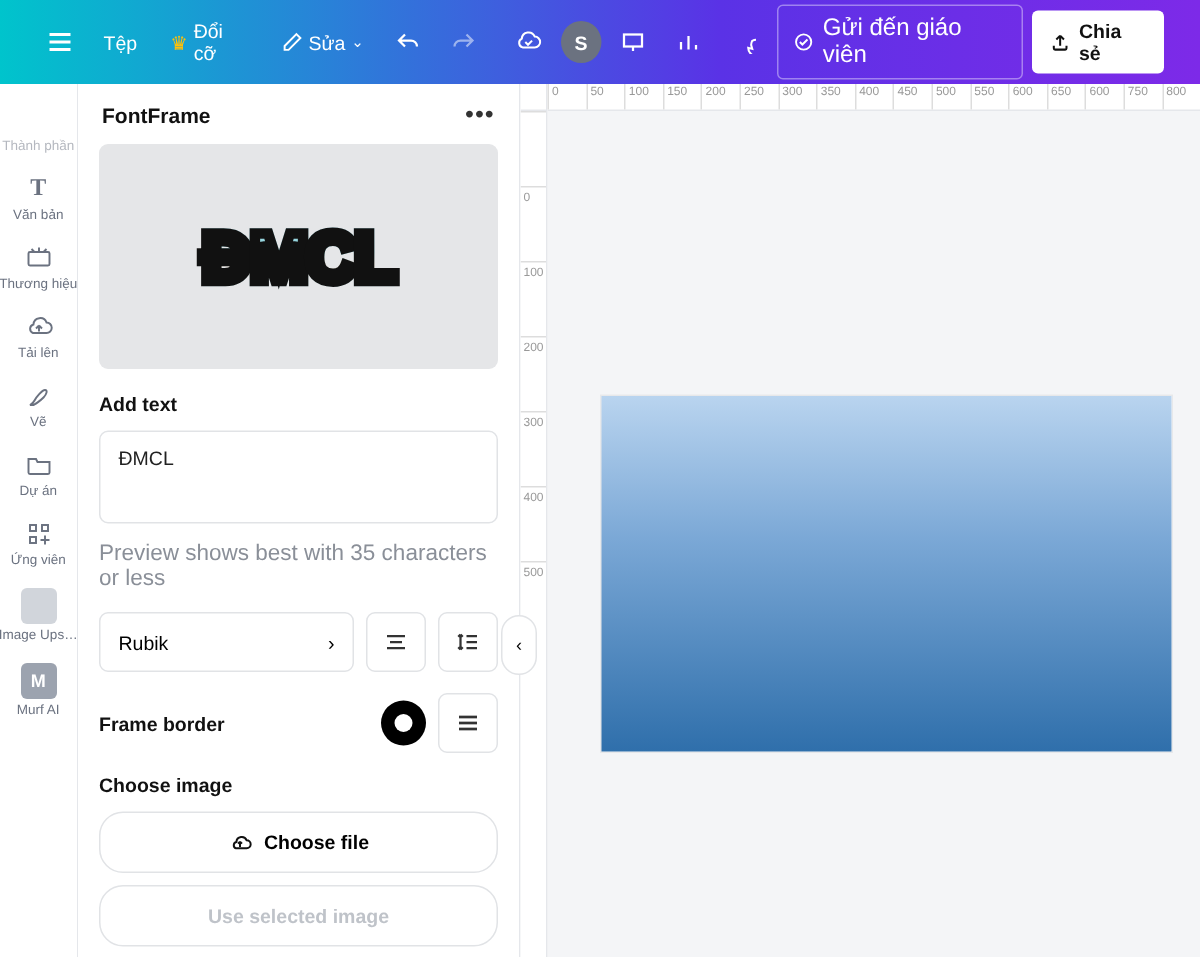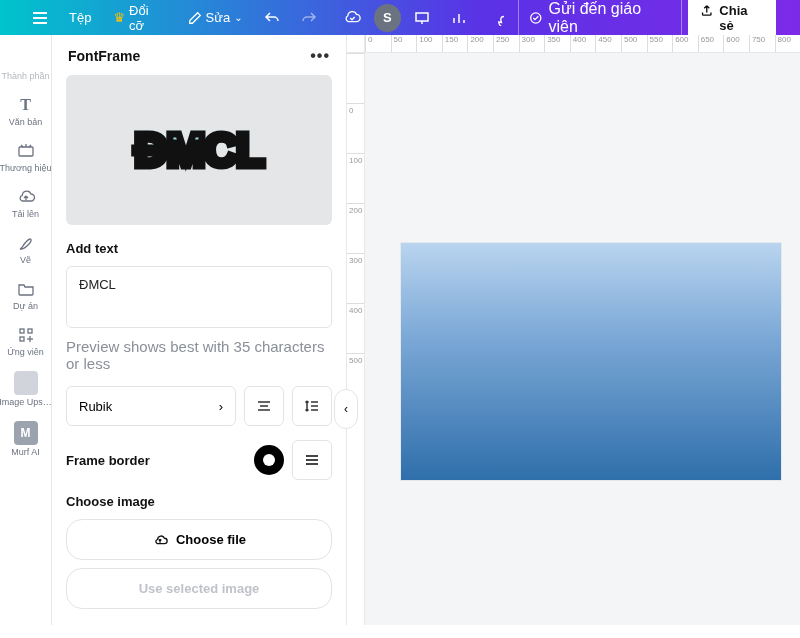--- a/index.html
+++ b/index.html
@@ -1,26 +1,26 @@
 <!DOCTYPE html>
 <html><head>
 <meta charset="utf-8">
 <style>
 * { box-sizing: border-box; margin: 0; padding: 0; font-family: -apple-system, BlinkMacSystemFont, "Segoe UI", sans-serif; }
 body { width: 800px; height: 638px; overflow: hidden; background: #fff; }
 
-.topbar { height: 35px; background: linear-gradient(90deg, #00c4cc 0%, #5a32e6 60%, #7d2ae8 100%); display: flex; align-items: center; padding: 0 24px; gap: 6px; }
+.topbar { height: 56px; background: linear-gradient(90deg, #00c4cc 0%, #5a32e6 60%, #7d2ae8 100%); display: flex; align-items: center; padding: 0 24px; gap: 6px; }
 .topbar .hamburger { color: #fff; width: 32px; height: 32px; display: flex; align-items: center; justify-content: center; cursor: pointer; }
 .topbar .menu-btn { color: #fff; font-size: 13px; font-weight: 500; padding: 6px 8px; display: flex; align-items: center; gap: 4px; border-radius: 4px; cursor: pointer; }
 .topbar .crown { color: #ffc107; }
 .topbar .icon-btn { color: #fff; width: 32px; height: 32px; display: flex; align-items: center; justify-content: center; border-radius: 4px; cursor: pointer; }
 .topbar .spacer { flex: 1; }
 .topbar .avatar { width: 28px; height: 28px; border-radius: 50%; background: #6b7280; color: #fff; display: flex; align-items: center; justify-content: center; font-size: 13px; font-weight: 600; }
 .topbar .outlined-btn { border: 1px solid rgba(255,255,255,0.4); color: #fff; font-size: 16px; padding: 6px 10px; border-radius: 4px; display: flex; align-items: center; gap: 6px; cursor: pointer; }
-.topbar .share-btn { background: #fff; color: #111; font-size: 13px; font-weight: 600; padding: 6px 12px; border-radius: 4px; display: flex; gap: 6px; cursor: pointer; }
+.topbar .share-btn { background: #fff; color: #111; font-size: 13px; font-weight: 600; padding: 6px 12px; border-radius: 4px; display: flex; align-items: center; gap: 6px; cursor: pointer; }
 .topbar .chev { font-size: 10px; }
 
 .main { display: flex; height: 590px; }
 
 .leftnav { width: 52px; background: #fff; border-right: 1px solid #e5e7eb; display: flex; flex-direction: column; align-items: center; padding-top: 8px; gap: 2px; overflow-y: auto; }
 .leftnav::-webkit-scrollbar { width: 0; }
 .leftnav .nav-item { width: 58px; display: flex; flex-direction: column; align-items: center; gap: 2px; padding: 6px 0; font-size: 9px; color: #6b7280; cursor: pointer; text-align: center; }
 .leftnav .nav-item .ico { width: 20px; height: 20px; display: flex; align-items: center; justify-content: center; font-size: 16px; }
 .leftnav .nav-item.disabled { opacity: 0.5; }
 .leftnav .nav-item.gray-box .ico { background:#d1d5db; border-radius:4px; width:24px; height:24px; }

